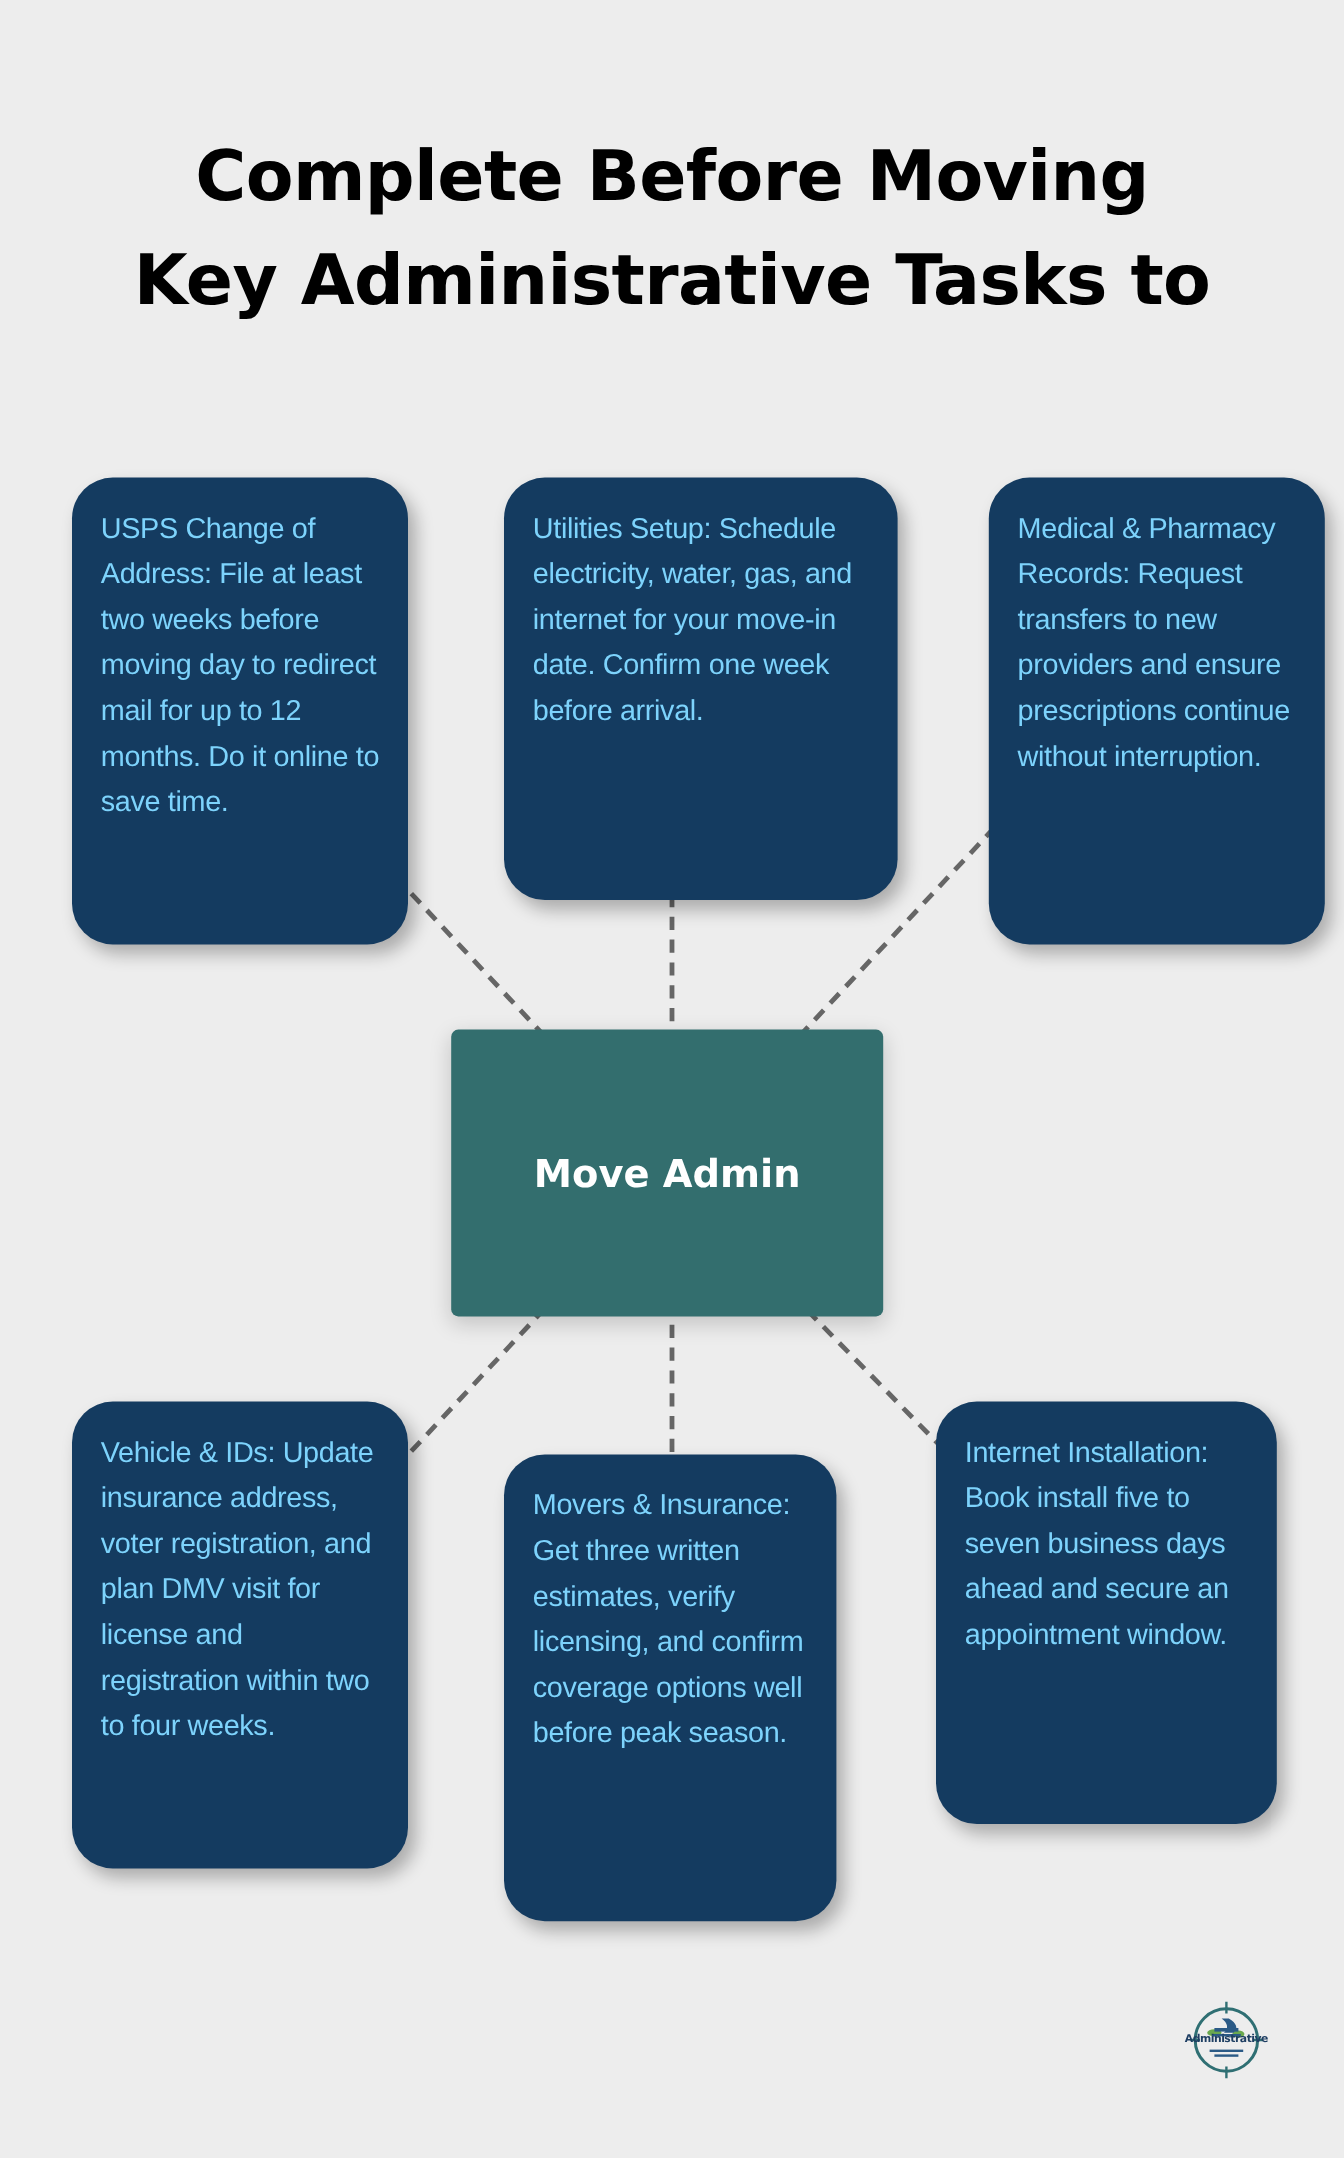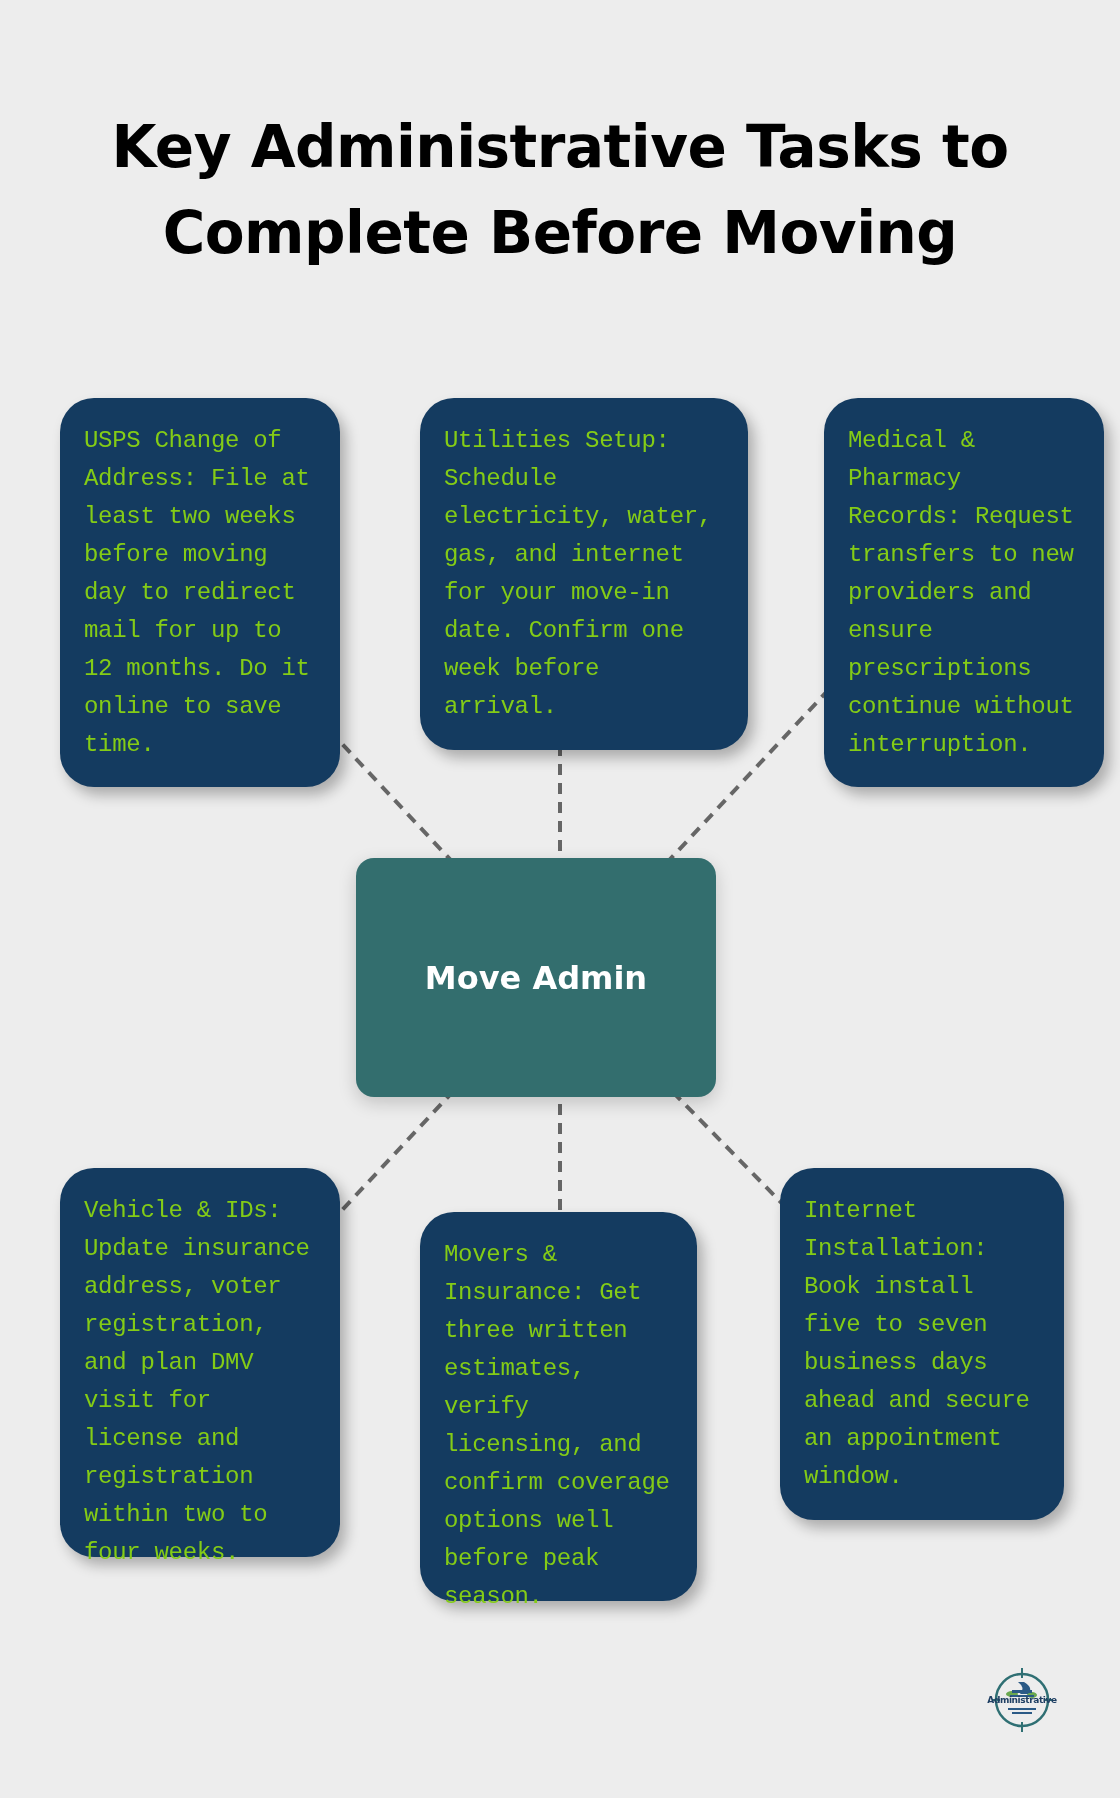--- a/index.html
+++ b/index.html
@@ -8,46 +8,46 @@
     font-family:"DejaVu Sans", "Liberation Sans", sans-serif;
   }
   .title {
     position:absolute; left:0; top:104px; width:1120px; text-align:center;
     font-family:"DejaVu Sans", sans-serif; font-weight:bold; font-size:58px; line-height:86px;
     color:#000; letter-spacing:-0.5px;
   }
   .title span { display:block; }
   svg.links { position:absolute; left:0; top:0; width:1120px; height:1798px; }
   .card {
-    position:absolute; box-sizing:border-box; background:#143b60; color:#84cc16;
+    position:absolute; box-sizing:border-box; background:#143b60; color:#7dd3fc;
     border-radius:34px; padding:24px 22px 0 24px;
-    font-family:Liberation Mono, monospace; font-size:24px; line-height:38px;
+    font-family:Liberation Sans, sans-serif; font-size:24px; line-height:38px;
     box-shadow:6px 8px 14px rgba(0,0,0,0.28);
     letter-spacing:-0.3px;
   }
   .hub {
-    position:absolute; left:356px; top:858px; width:360px; height:239px;
-    background:#336e6e; border-radius:18px; color:#fff;
+    position:absolute; left:376px; top:858px; width:360px; height:239px;
+    background:#336e6e; border-radius:6px; color:#fff;
     display:flex; align-items:center; justify-content:center;
     font-family:"DejaVu Sans", sans-serif; font-weight:bold; font-size:32px;
     box-shadow:0 6px 18px rgba(0,0,0,0.18);
   }
   .logo { position:absolute; left:990px; top:1668px; width:64px; height:64px; }
   .logo-text {
     position:absolute; left:982px; top:1695px; width:80px; text-align:center;
     font-family:"DejaVu Sans", sans-serif; font-size:9px; font-weight:bold; color:#1f3f63;
     letter-spacing:-0.4px;
   }
 </style>
 </head>
 <body>
 
 <div class="title">
+  <span>Complete Before Moving</span>
   <span>Key Administrative Tasks to</span>
-  <span>Complete Before Moving</span>
 </div>
 
 <svg class="links" viewBox="0 0 1120 1798">
   <g stroke="#666666" stroke-width="4" stroke-dasharray="11 8" fill="none">
     <line x1="200" y1="592" x2="560" y2="977"></line>
     <line x1="560" y1="574" x2="560" y2="977"></line>
     <line x1="920" y1="592" x2="560" y2="977"></line>
     <line x1="200" y1="1362" x2="560" y2="977"></line>
     <line x1="560" y1="1362" x2="560" y2="977"></line>
     <line x1="920" y1="1344" x2="560" y2="977"></line>

